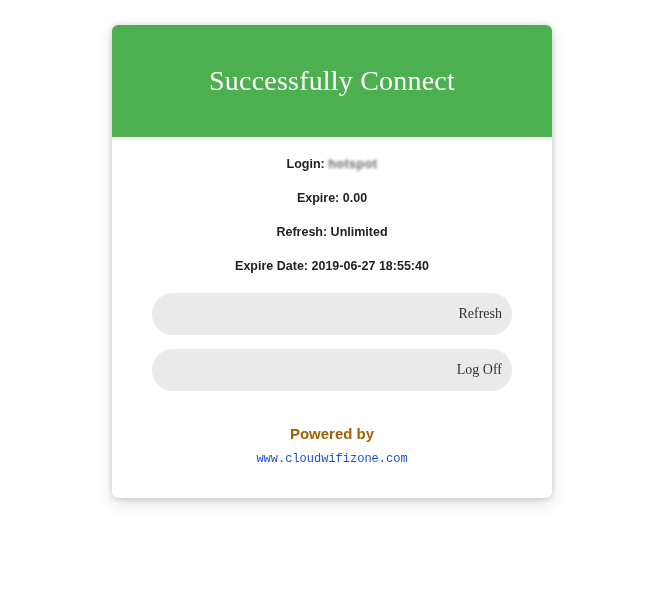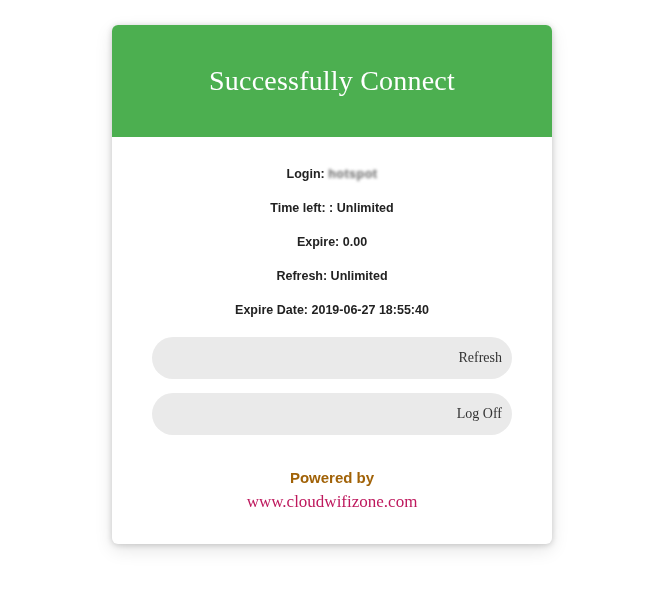--- a/index.html
+++ b/index.html
@@ -39,21 +39,21 @@
   }
   .card-header h1 {
     margin: 0;
     font-family: "Liberation Serif", serif;
     font-size: 28px;
     font-weight: normal;
     color: #ffffff;
     letter-spacing: 0.2px;
   }
   .card-body {
-    padding: 30px 40px 24px 40px;
+    padding: 20px 40px 24px 40px;
     text-align: center;
   }
   .info-line {
     font-size: 12.5px;
     font-weight: bold;
     color: #222222;
     margin: 0 0 19px 0;
     line-height: 1.2;
   }
   .info-line.blurred .value {
@@ -81,44 +81,43 @@
     text-align: center;
     padding-bottom: 8px;
   }
   .footer-title {
     font-size: 15px;
     font-weight: bold;
     color: #a16207;
     margin: 0 0 6px 0;
   }
   .footer-link {
-    font-family: Liberation Serif, serif;
-    font-size: 17px;
-    color: #be185d;
+    font-family: Liberation Mono, monospace;
+    font-size: 12px;
+    color: #1d4ed8;
     text-decoration: none;
   }
 </style>
 </head>
 <body>
 
 <div class="page">
   <div class="card">
 
     <div class="card-header">
       <h1>Successfully Connect</h1>
     </div>
 
     <div class="card-body">
 
       <p class="info-line blurred">
         <span>Login:</span>
         <span class="value">hotspot</span>
       </p>
 
-      <p class="info-line">Time left: : Unlimited</p>
 
       <p class="info-line">Expire: 0.00</p>
 
       <p class="info-line">Refresh: Unlimited</p>
 
       <p class="info-line">Expire Date: 2019-06-27 18:55:40</p>
 
       <button class="btn">Refresh</button>
       <button class="btn">Log Off</button>
 

